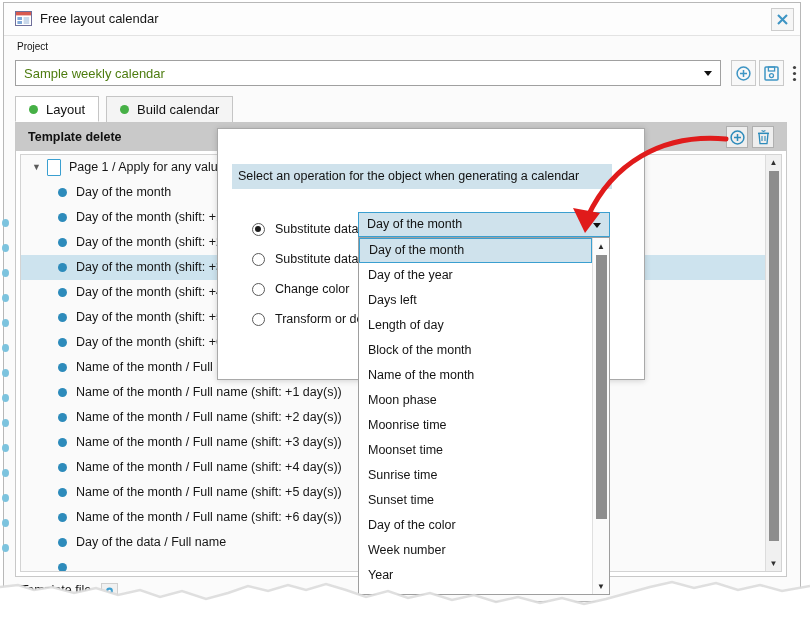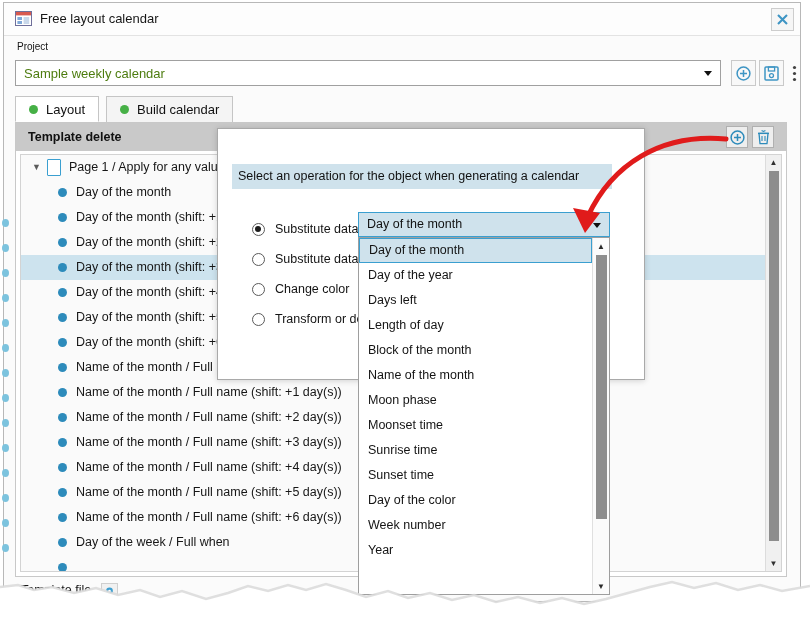--- a/index.html
+++ b/index.html
@@ -189,21 +189,21 @@
             <div class="trow" style="padding-left: 37px;"><span class="bul"></span><span class="lbl">Day of the month (shift: +4 day(s))</span></div>
             <div class="trow" style="padding-left: 37px;"><span class="bul"></span><span class="lbl">Day of the month (shift: +5 day(s))</span></div>
             <div class="trow" style="padding-left: 37px;"><span class="bul"></span><span class="lbl">Day of the month (shift: +6 day(s))</span></div>
             <div class="trow" style="padding-left: 37px;"><span class="bul"></span><span class="lbl">Name of the month / Full name</span></div>
             <div class="trow" style="padding-left: 37px;"><span class="bul"></span><span class="lbl">Name of the month / Full name (shift: +1 day(s))</span></div>
             <div class="trow" style="padding-left: 37px;"><span class="bul"></span><span class="lbl">Name of the month / Full name (shift: +2 day(s))</span></div>
             <div class="trow" style="padding-left: 37px;"><span class="bul"></span><span class="lbl">Name of the month / Full name (shift: +3 day(s))</span></div>
             <div class="trow" style="padding-left: 37px;"><span class="bul"></span><span class="lbl">Name of the month / Full name (shift: +4 day(s))</span></div>
             <div class="trow" style="padding-left: 37px;"><span class="bul"></span><span class="lbl">Name of the month / Full name (shift: +5 day(s))</span></div>
             <div class="trow" style="padding-left: 37px;"><span class="bul"></span><span class="lbl">Name of the month / Full name (shift: +6 day(s))</span></div>
-            <div class="trow" style="padding-left: 37px;"><span class="bul"></span><span class="lbl">Day of the week / Full when</span></div>
+            <div class="trow" style="padding-left: 37px;"><span class="bul"></span><span class="lbl">Day of the data / Full name</span></div>
             <div class="trow" style="padding-left: 37px;"><span class="bul"></span></div>
           </div>
         <div class="vscroll">
           <div class="arrup">▲</div>
           <div class="thumb" style="top:16px;height:370px;"></div>
           <div class="arrdn">▼</div>
         </div>
       </div>
     </div>
 
@@ -267,20 +267,21 @@
 
   <div class="droplist">
     <div class="dlitems" id="dropdown-items">
         <div class="dli sel">Day of the month</div>
         <div class="dli">Day of the year</div>
         <div class="dli">Days left</div>
         <div class="dli">Length of day</div>
         <div class="dli">Block of the month</div>
         <div class="dli">Name of the month</div>
         <div class="dli">Moon phase</div>
+        <div class="dli">Moonrise time</div>
         <div class="dli">Moonset time</div>
         <div class="dli">Sunrise time</div>
         <div class="dli">Sunset time</div>
         <div class="dli">Day of the color</div>
         <div class="dli">Week number</div>
         <div class="dli">Year</div>
       </div>
     <div class="dlscroll">
       <div class="au">▲</div>
       <div class="th"></div>

